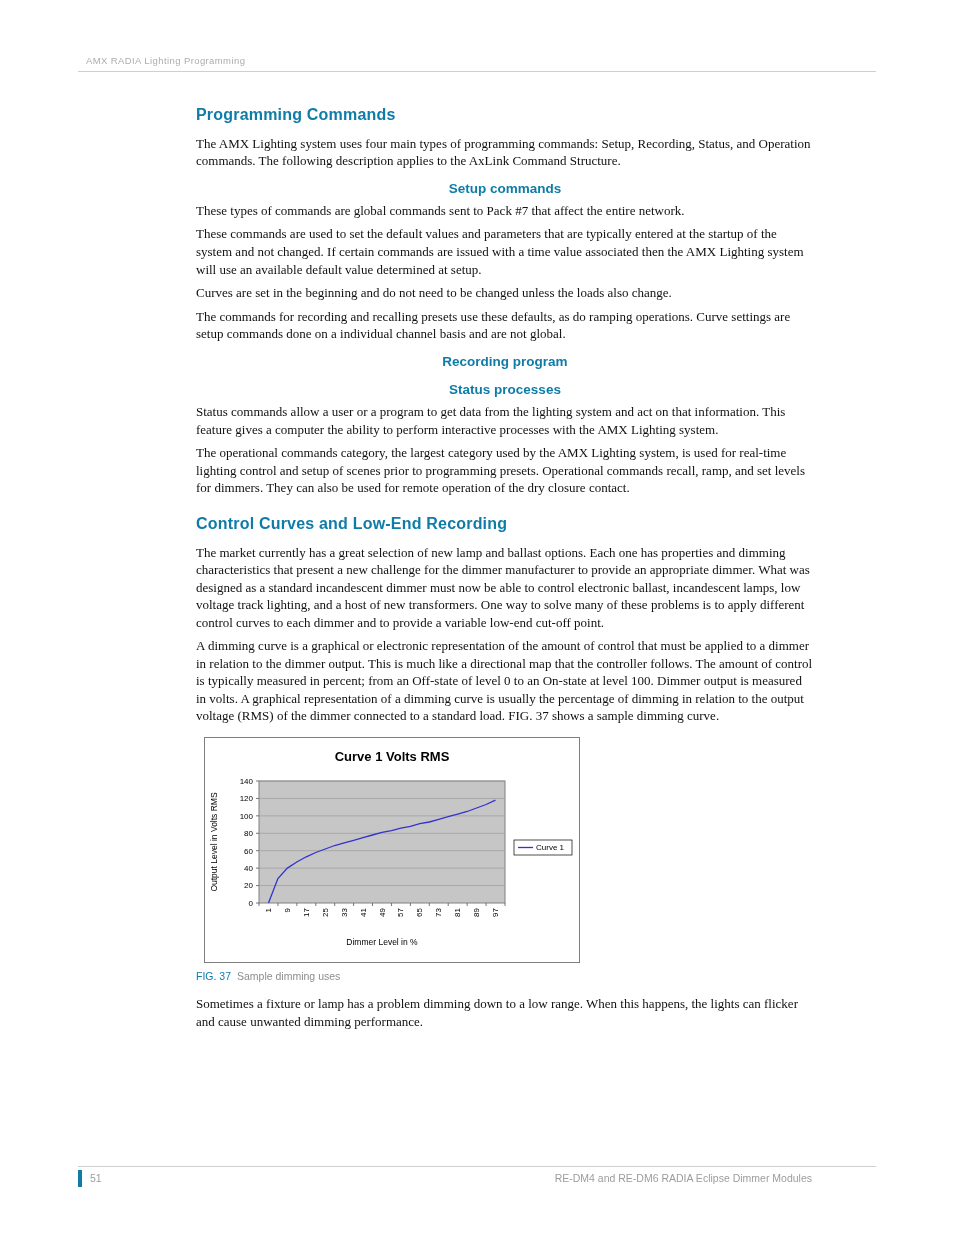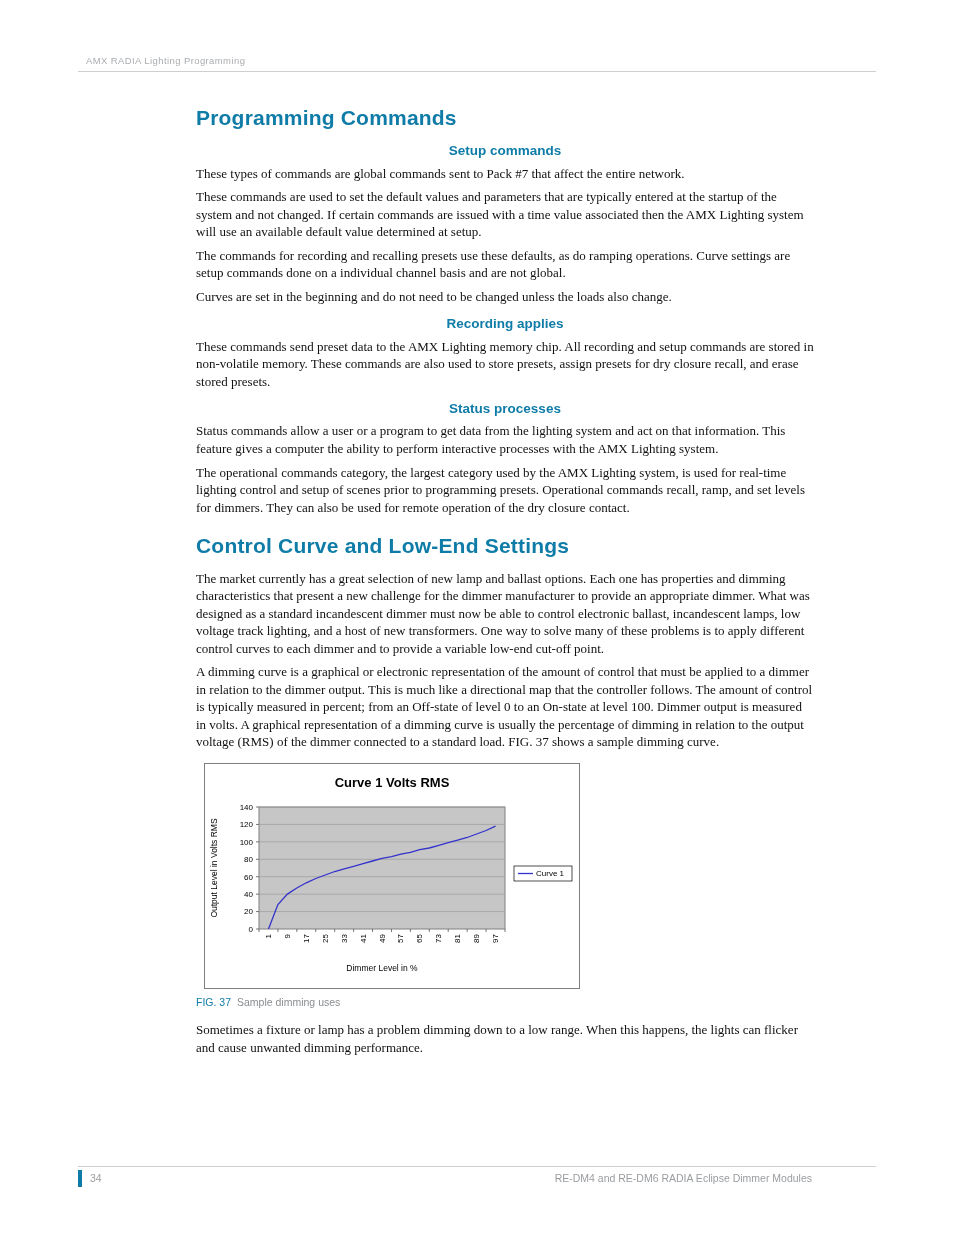--- a/index.html
+++ b/index.html
@@ -5,21 +5,21 @@
   html,body{margin:0;padding:0;background:#ffffff;}
   .page{position:relative;width:954px;height:1235px;background:#ffffff;overflow:hidden;
         font-family:"Liberation Serif",serif;color:#111;}
   .running-header{position:absolute;top:55px;left:86px;font-family:"Liberation Sans",sans-serif;
         font-size:9.5px;color:#aaadb0;letter-spacing:.4px;}
   .rule{position:absolute;left:78px;width:798px;height:1px;background:#cfcfcf;}
   .rule-top{top:71px;}
   .rule-bottom{top:1166px;}
   .content{position:absolute;left:196px;top:104px;width:618px;font-size:13px;line-height:1.35;}
   h1.section{font-family:"Liberation Sans",sans-serif;color:var(--accent,#0f7ca8);
-        font-size:21px;font-weight:bold;margin:0 0 9px;letter-spacing:.2px;}
+        font-size:16px;font-weight:bold;margin:0 0 9px;letter-spacing:.2px;}
   h1.section.second{margin-top:16px;}
   h3.sub{font-family:"Liberation Sans",sans-serif;color:var(--accent,#0f7ca8);
         font-size:13.5px;font-weight:bold;margin:10px 0 4px;text-align:center;}
   p{margin:0 0 6px;}
   .figure{margin:12px 0 0 8px;width:376px;}
   .figure svg{display:block;background:#fff;}
   .caption{font-family:"Liberation Sans",sans-serif;font-size:10.5px;margin:6px 0 12px;}
   .fig-label{color:var(--accent,#0f7ca8);font-weight:normal;}
   .fig-text{color:#8a8d90;margin-left:6px;}
   .footer-bar{position:absolute;left:78px;top:1170px;width:4px;height:17px;background:var(--accent,#0f7ca8);}
@@ -33,36 +33,36 @@
 
 <div class="page">
 
   <div class="running-header">
     <span>AMX RADIA Lighting Programming</span>
   </div>
   <div class="rule rule-top"></div>
 
   <div class="content">
     <h1 class="section">Programming Commands</h1>
+    <p>The AMX Lighting system uses four main types of programming commands: Setup, Recording, Status, and Operation commands. The following description applies to the AxLink Command Structure.</p>
 
     <h3 class="sub">Setup commands</h3>
     <p>These types of commands are global commands sent to Pack #7 that affect the entire network.</p>
     <p>These commands are used to set the default values and parameters that are typically entered at the startup of the system and not changed. If certain commands are issued with a time value associated then the AMX Lighting system will use an available default value determined at setup.</p>
+    <p>Curves are set in the beginning and do not need to be changed unless the loads also change.</p>
     <p>The commands for recording and recalling presets use these defaults, as do ramping operations. Curve settings are setup commands done on a individual channel basis and are not global.</p>
-    <p>Curves are set in the beginning and do not need to be changed unless the loads also change.</p>
 
-    <h3 class="sub">Recording applies</h3>
-    <p>These commands send preset data to the AMX Lighting memory chip. All recording and setup commands are stored in non-volatile memory. These commands are also used to store presets, assign presets for dry closure recall, and erase stored presets.</p>
+    <h3 class="sub">Recording program</h3>
 
     <h3 class="sub">Status processes</h3>
     <p>Status commands allow a user or a program to get data from the lighting system and act on that information. This feature gives a computer the ability to perform interactive processes with the AMX Lighting system.</p>
 
     <p>The operational commands category, the largest category used by the AMX Lighting system, is used for real-time lighting control and setup of scenes prior to programming presets. Operational commands recall, ramp, and set levels for dimmers. They can also be used for remote operation of the dry closure contact.</p>
 
-    <h1 class="section second">Control Curve and Low-End Settings</h1>
+    <h1 class="section second">Control Curves and Low-End Recording</h1>
     <p>The market currently has a great selection of new lamp and ballast options. Each one has properties and dimming characteristics that present a new challenge for the dimmer manufacturer to provide an appropriate dimmer. What was designed as a standard incandescent dimmer must now be able to control electronic ballast, incandescent lamps, low voltage track lighting, and a host of new transformers. One way to solve many of these problems is to apply different control curves to each dimmer and to provide a variable low-end cut-off point.</p>
     <p>A dimming curve is a graphical or electronic representation of the amount of control that must be applied to a dimmer in relation to the dimmer output. This is much like a directional map that the controller follows. The amount of control is typically measured in percent; from an Off-state of level 0 to an On-state at level 100. Dimmer output is measured in volts. A graphical representation of a dimming curve is usually the percentage of dimming in relation to the output voltage (RMS) of the dimmer connected to a standard load. FIG. 37 shows a sample dimming curve.</p>
 
     <div class="figure">
       <svg id="chart-svg" width="376" height="226" viewBox="0 0 376 226">
           <rect x="0.5" y="0.5" width="375" height="225" fill="#ffffff" stroke="#7f7f7f" stroke-width="1"></rect>
           <text x="188" y="24" text-anchor="middle" font-size="13" font-weight="bold" font-family="&quot;Liberation Sans&quot;, sans-serif" fill="#000">Curve 1 Volts RMS</text>
           <rect x="55" y="44" width="246" height="122" fill="#c6c6c6" stroke="#808080" stroke-width="1"></rect>
           <g>
             <line x1="52" y1="166" x2="55" y2="166" stroke="#555" stroke-width="0.8"></line>
@@ -159,16 +159,16 @@
 
     <p class="caption">
       <span class="fig-label">FIG. 37</span><span class="fig-text">Sample dimming uses</span>
     </p>
 
     <p>Sometimes a fixture or lamp has a problem dimming down to a low range. When this happens, the lights can flicker and cause unwanted dimming performance.</p>
   </div>
 
   <div class="rule rule-bottom"></div>
   <div class="footer-bar"></div>
-  <div class="footer-pagenum">34</div>
+  <div class="footer-pagenum">51</div>
   <div class="footer-right">RE-DM4 and RE-DM6 RADIA Eclipse Dimmer Modules</div>
 
 </div>
 
 </body></html>

